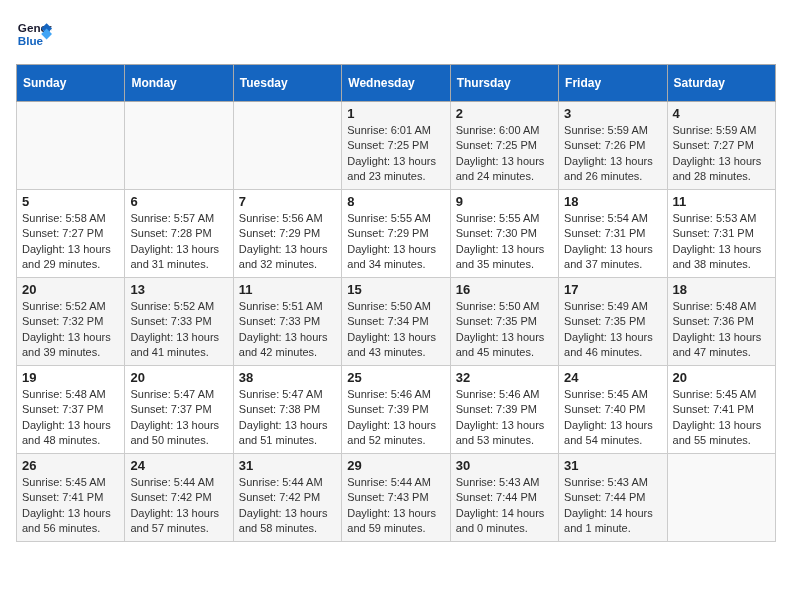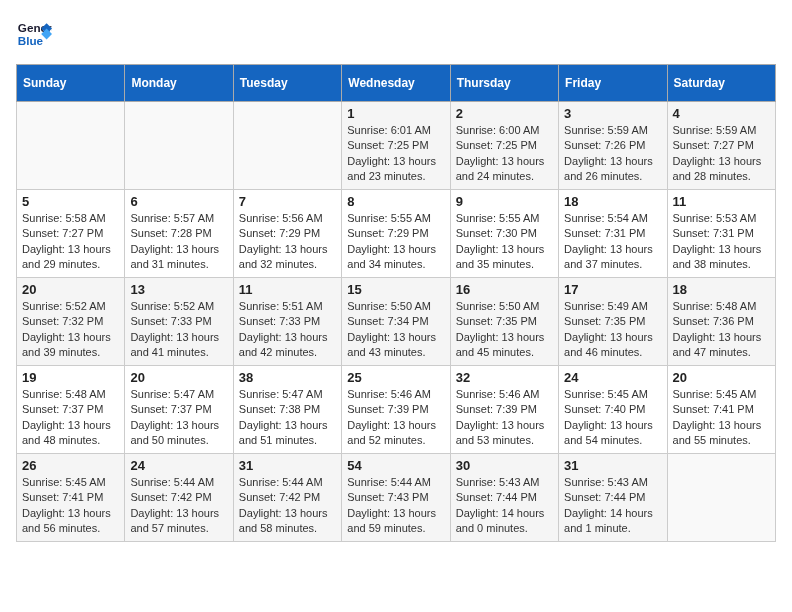--- a/index.html
+++ b/index.html
@@ -225,21 +225,21 @@
         </td>
         <td>
           <span class="day-num">24</span>
           <div class="day-info">Sunrise: 5:44 AM<br>Sunset: 7:42 PM<br>Daylight: 13 hours<br>and 57 minutes.</div>
         </td>
         <td>
           <span class="day-num">31</span>
           <div class="day-info">Sunrise: 5:44 AM<br>Sunset: 7:42 PM<br>Daylight: 13 hours<br>and 58 minutes.</div>
         </td>
         <td>
-          <span class="day-num">54</span>
+          <span class="day-num">29</span>
           <div class="day-info">Sunrise: 5:44 AM<br>Sunset: 7:43 PM<br>Daylight: 13 hours<br>and 59 minutes.</div>
         </td>
         <td>
           <span class="day-num">30</span>
           <div class="day-info">Sunrise: 5:43 AM<br>Sunset: 7:44 PM<br>Daylight: 14 hours<br>and 0 minutes.</div>
         </td>
         <td>
           <span class="day-num">31</span>
           <div class="day-info">Sunrise: 5:43 AM<br>Sunset: 7:44 PM<br>Daylight: 14 hours<br>and 1 minute.</div>
         </td>

